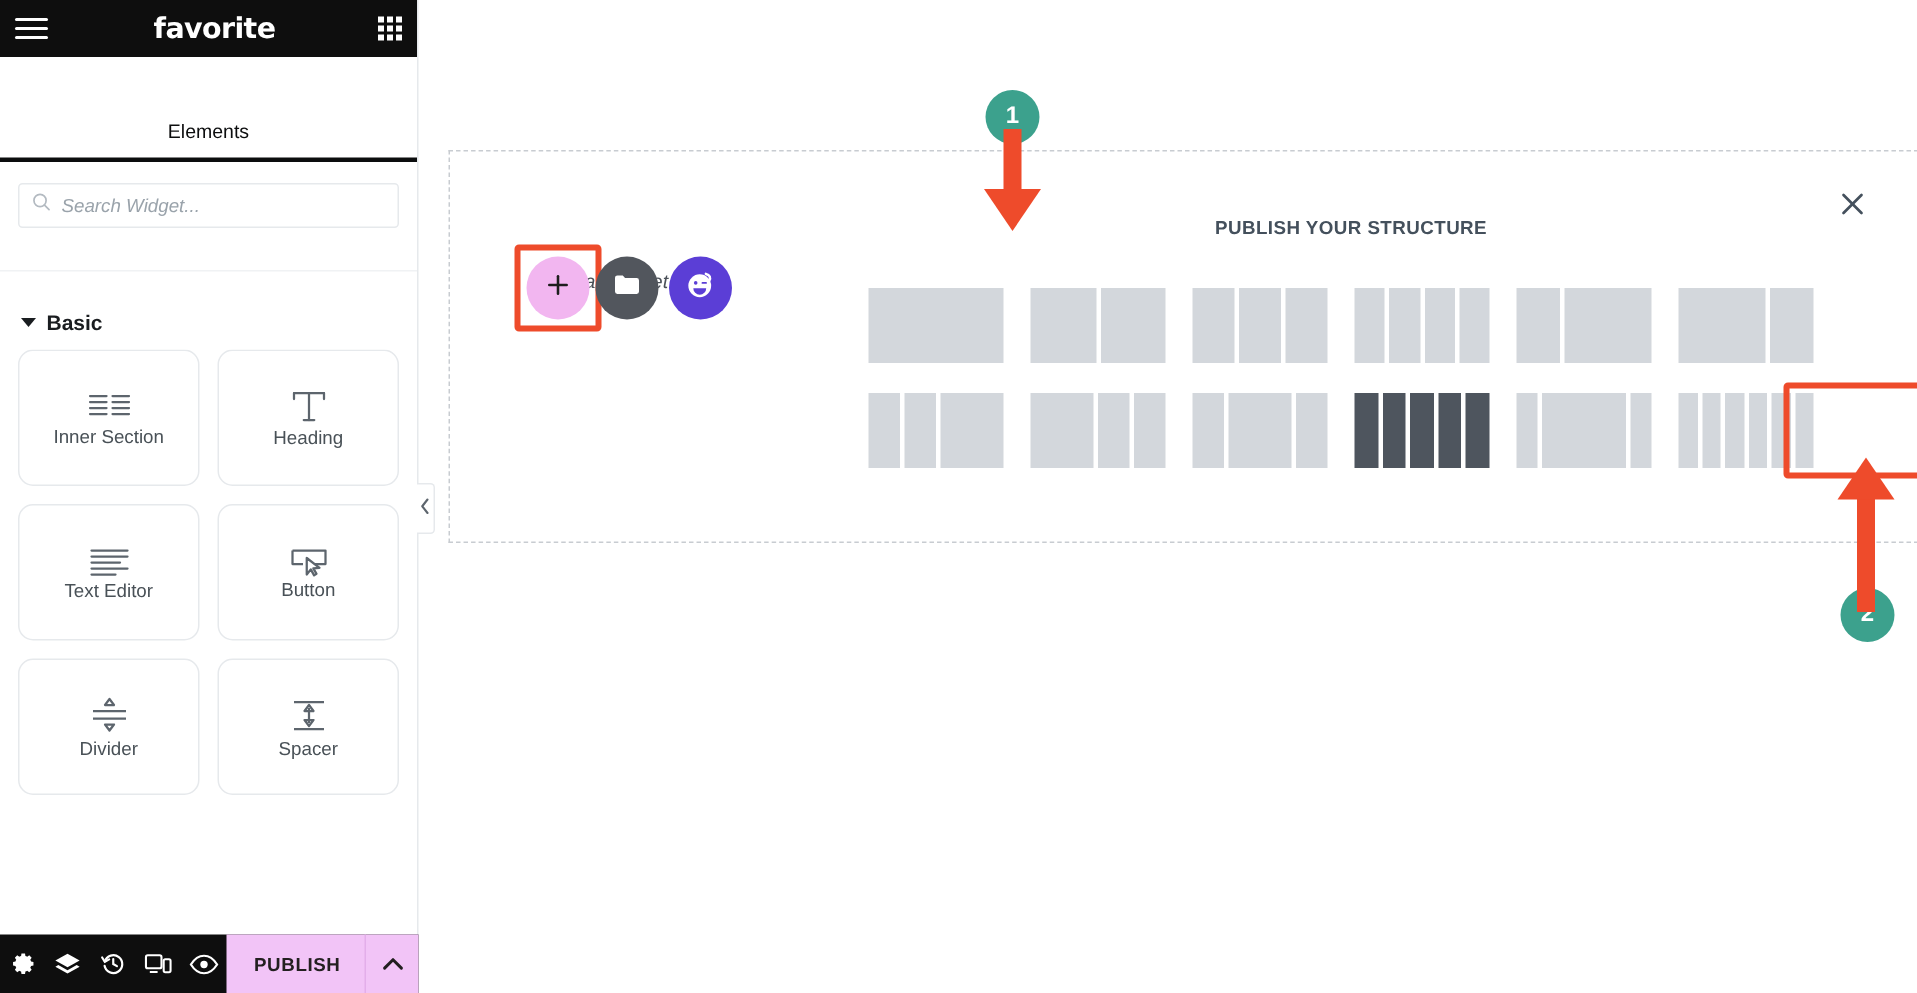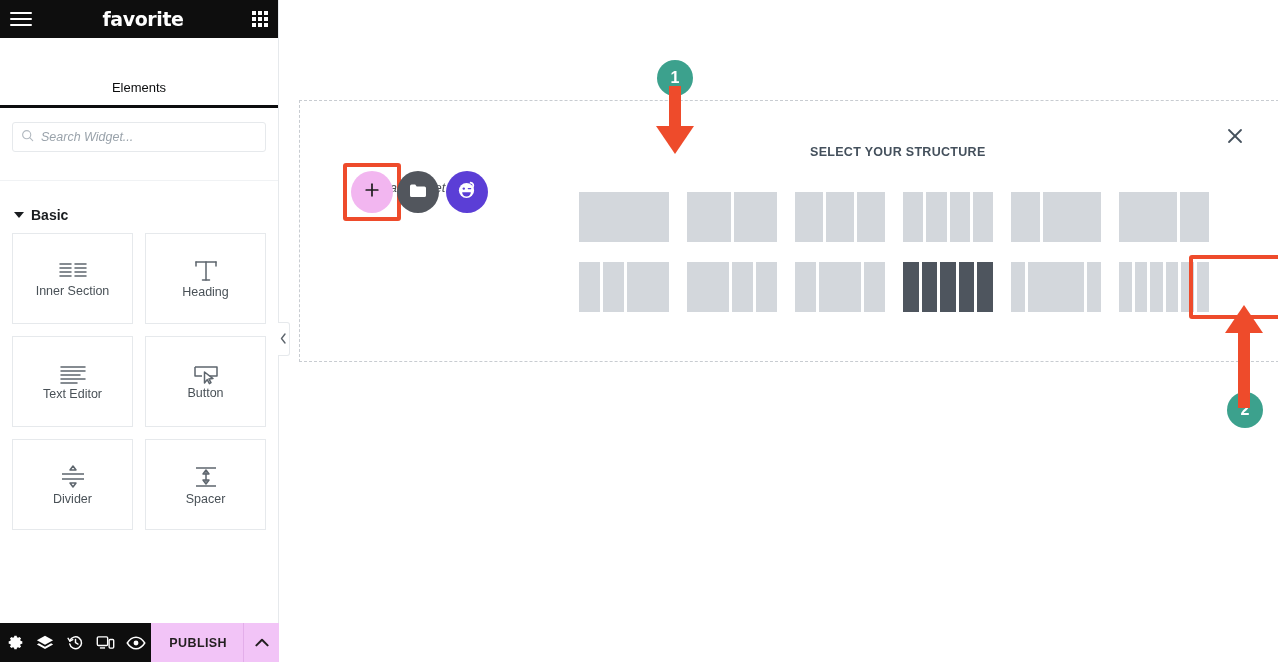--- a/index.html
+++ b/index.html
@@ -79,21 +79,21 @@
     padding: 26px 12px 10px 14px;
     font-size: 14px; font-weight: 700; color: #1a1d20;
     border-top: 1px solid #f0f2f4; margin-top: 18px;
     cursor: pointer;
   }
   #category .caret { width:0;height:0;border-left:5px solid transparent;border-right:5px solid transparent;border-top:6px solid #1a1d20; }
 
   #widget-scroll { flex:1; overflow:hidden; padding: 0 12px; }
   #widget-grid { display:grid; grid-template-columns: repeat(2, 1fr); gap: 12px; }
   .widget-card {
-    height: 91px; border: 1px solid #e6e9ec; border-radius: 0;
+    height: 91px; border: 1px solid #e6e9ec; border-radius: 10px;
     background:#fff; display:flex; flex-direction:column;
     align-items:center; justify-content:center; gap:1px; cursor:pointer;
   }
   .widget-card .wlabel { font-size: 12.5px; color: #495157; }
   .widget-card svg { display:block; }
 
   
   #collapse-handle {
     position:absolute; right:-12px; top:322px; width:12px; height:34px;
     background:#ffffff; border:1px solid #e6e9ec; border-left:none;
@@ -375,21 +375,21 @@
           <circle cx="8.8" cy="10.6" r="1.2" fill="#5b3ed6"></circle>
           <path d="M13.3 10.6 h2.4" stroke="#5b3ed6" stroke-width="1.2" stroke-linecap="round"></path>
           <path d="M7.2 14.2 h8.6 a4.3 4.3 0 0 1 -8.6 0 z" fill="#5b3ed6"></path>
           <path d="M15.6 4.6 c2.6 0.6 3.4 2.6 2.2 4.6" stroke="#ffffff" stroke-width="1.7" fill="none" stroke-linecap="round"></path>
         </svg>
       </span>
     </div>
 
     <div id="structure-panel">
 
-      <div id="structure-title">SELECT YOUR STRUCTURE</div>
+      <div id="structure-title">PUBLISH YOUR STRUCTURE</div>
 
       <div id="close-x">
         <svg width="18" height="18" viewBox="0 0 18 18" fill="none">
           <line x1="3" y1="3" x2="15" y2="15" stroke="#44505c" stroke-width="1.8" stroke-linecap="round"></line>
           <line x1="15" y1="3" x2="3" y2="15" stroke="#44505c" stroke-width="1.8" stroke-linecap="round"></line>
         </svg>
       </div>
 
       <div class="preset-row" id="preset-row-1">
           <div class="preset">

